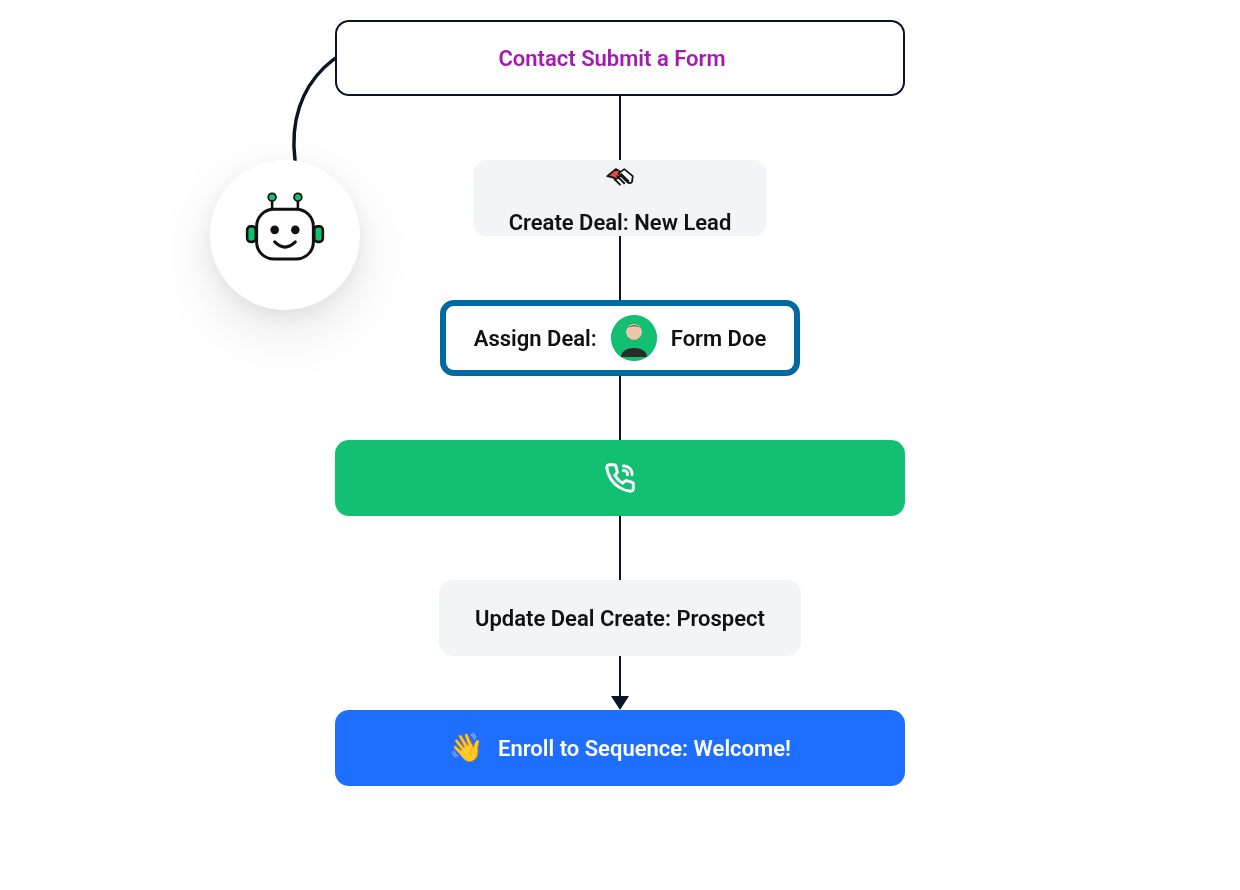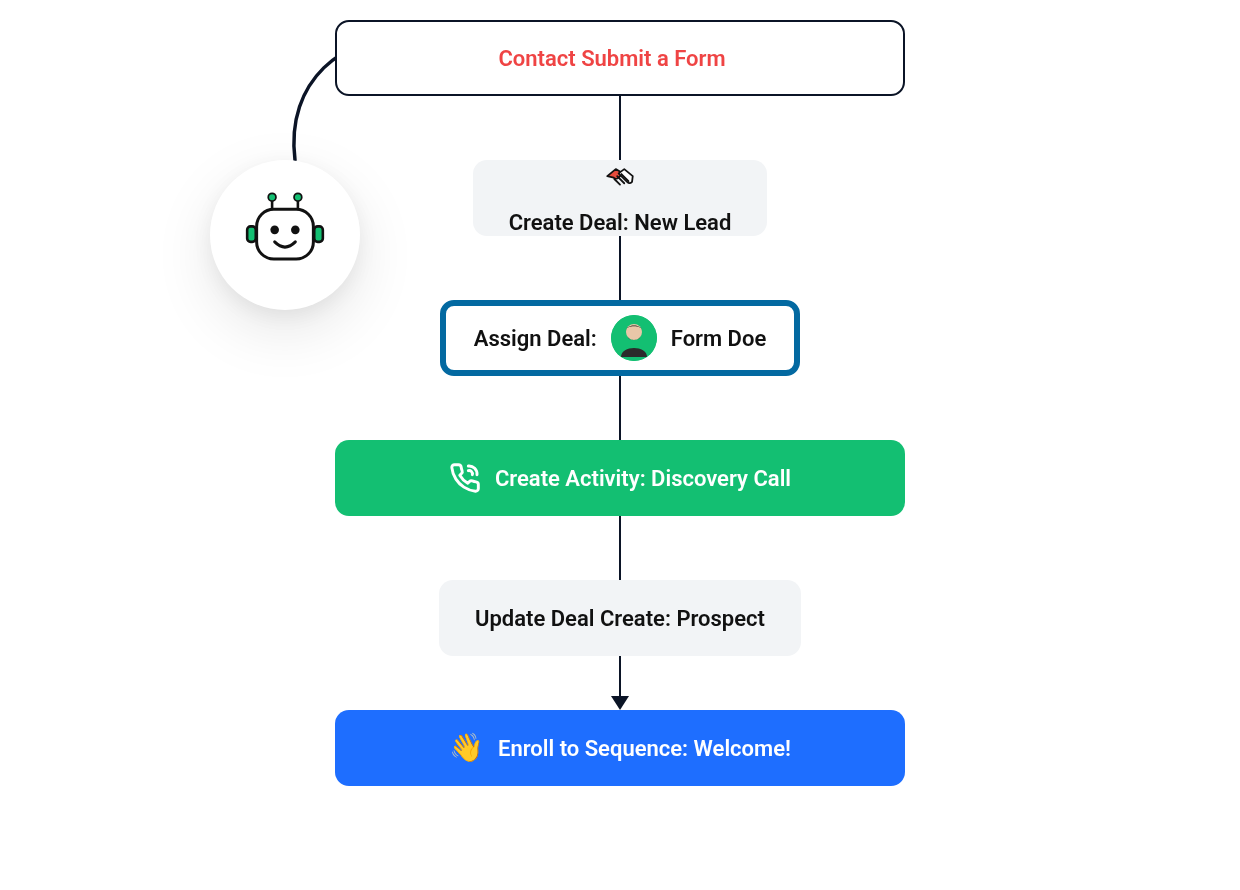--- a/index.html
+++ b/index.html
@@ -29,21 +29,21 @@
     font-size: 22px;
     font-weight: 600;
     padding: 0 28px;
     height: 76px;
     white-space: nowrap;
   }
   .step-trigger {
     width: 570px;
     border: 2px solid #0b1426;
     background: #fff;
-    color: #ef4444;
+    color: #a21caf;
     padding-left: 12px;
   }
   .step-gray {
     background: #f2f4f6;
     color: #111;
   }
   .step-gray.narrow { padding: 0 36px; flex-direction: column; }
   .step-assign {
     border: 6px solid #0369a1;
     background: #fff;
@@ -174,21 +174,20 @@
   </div>
 
   <div class="connector"></div>
 
   <div class="step step-green">
     <svg width="32" height="32" viewBox="0 0 24 24" fill="none" stroke="#fff" stroke-width="2.2" stroke-linecap="round" stroke-linejoin="round">
       <path d="M22 16.92v3a2 2 0 0 1-2.18 2 19.8 19.8 0 0 1-8.63-3.07 19.5 19.5 0 0 1-6-6A19.8 19.8 0 0 1 2.12 4.18 2 2 0 0 1 4.11 2h3a2 2 0 0 1 2 1.72c.13.96.37 1.9.72 2.8a2 2 0 0 1-.45 2.11L8.09 9.91a16 16 0 0 0 6 6l1.28-1.29a2 2 0 0 1 2.11-.45c.9.35 1.84.59 2.8.72A2 2 0 0 1 22 16.92z"></path>
       <path d="M14.5 3 A6 6 0 0 1 21 9.5"></path>
       <path d="M14.5 6.5 A2.5 2.5 0 0 1 17.5 9.5"></path>
     </svg>
-    <span>Create Activity: Discovery Call</span>
   </div>
 
   <div class="connector"></div>
 
   <div class="step step-gray narrow">
     <span>Update Deal Create: Prospect</span>
   </div>
 
   <div class="arrow-down">
     <div class="line"></div>

